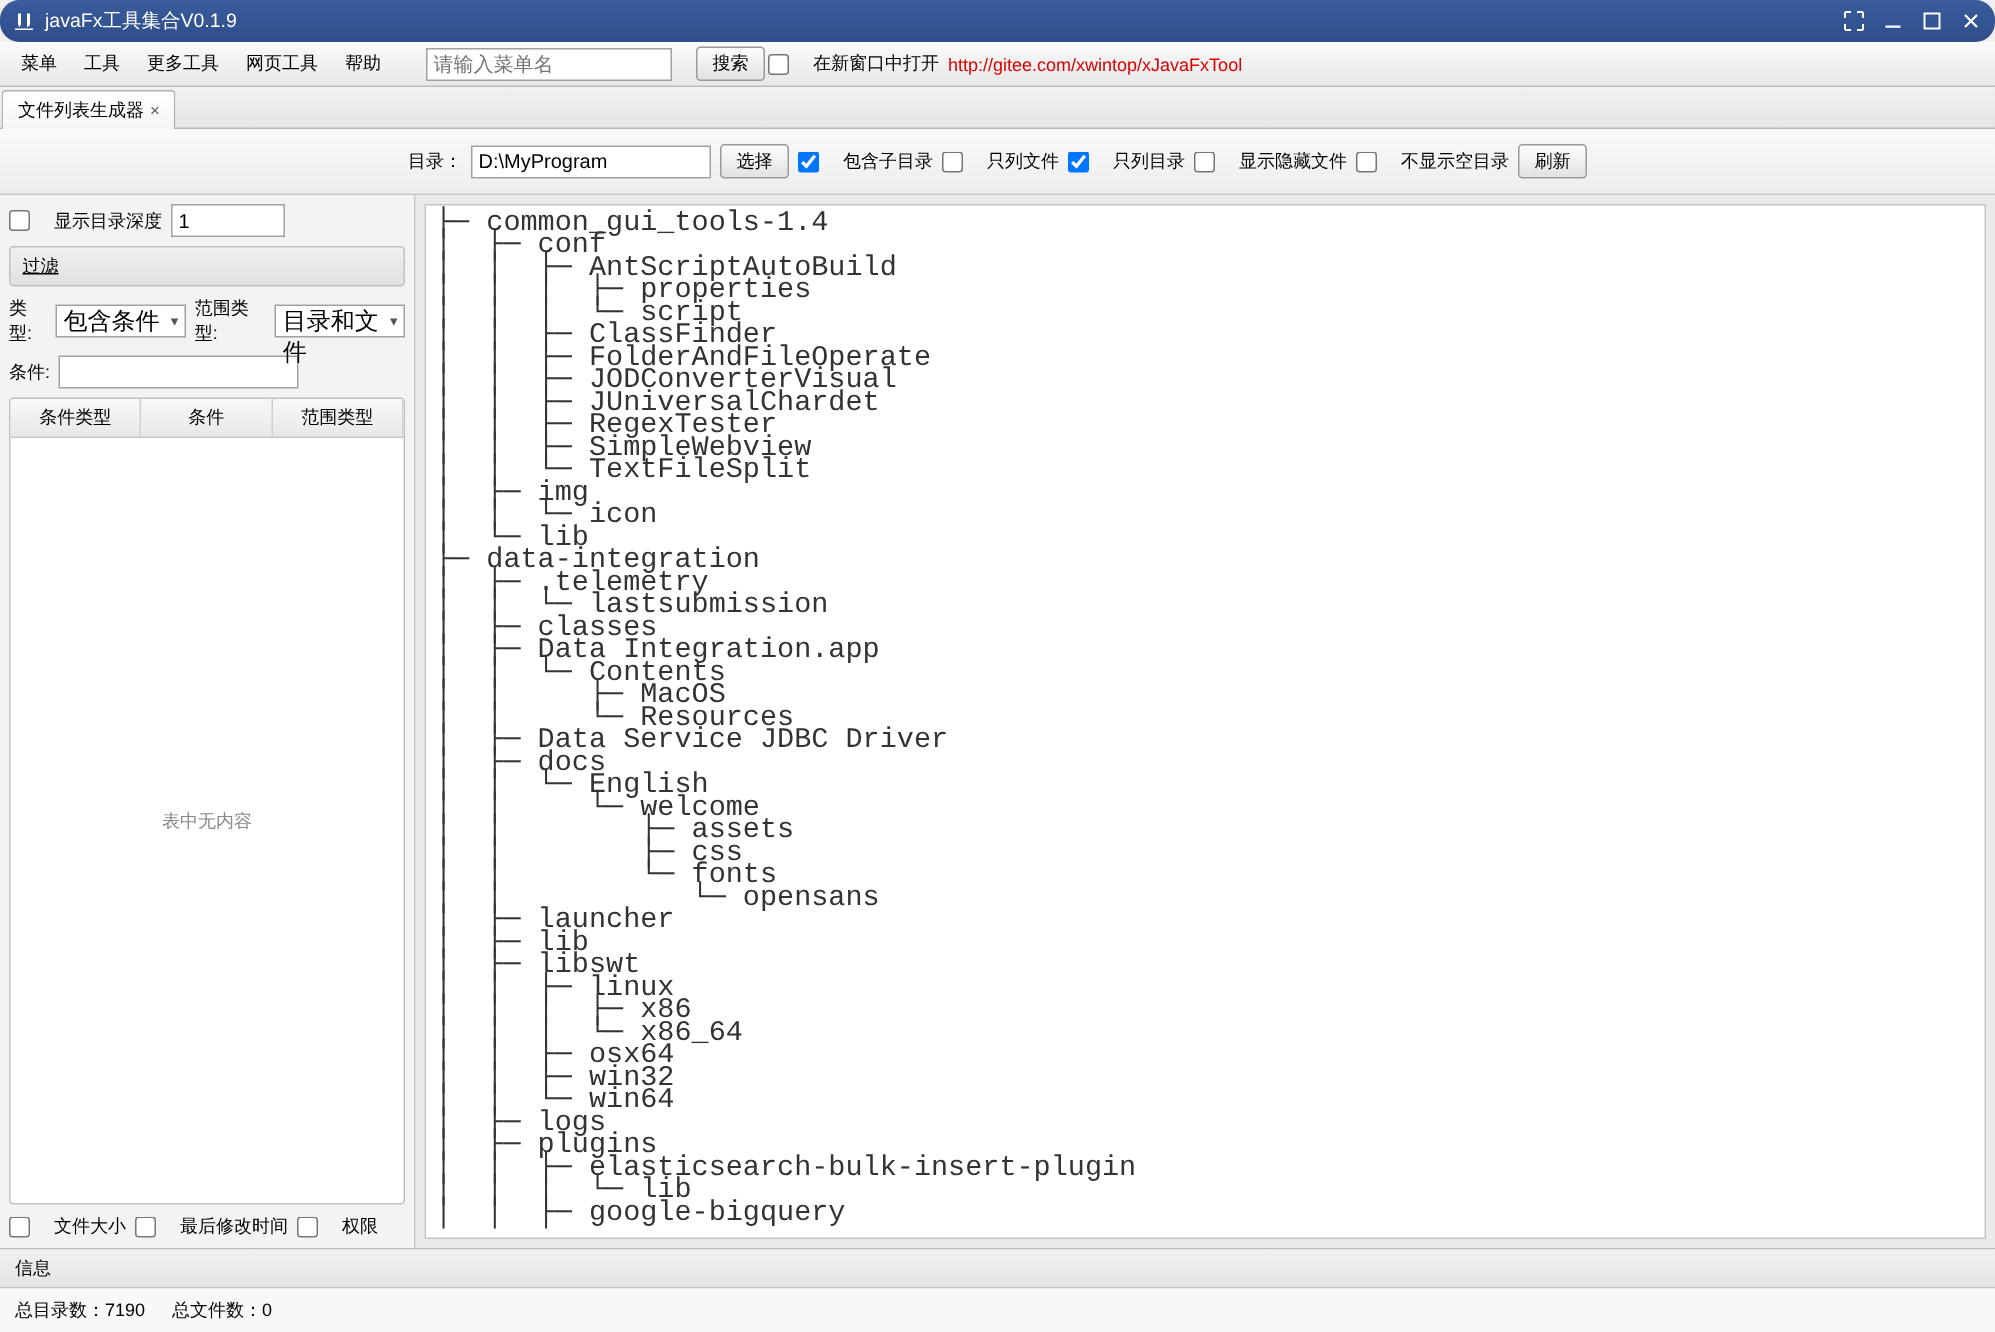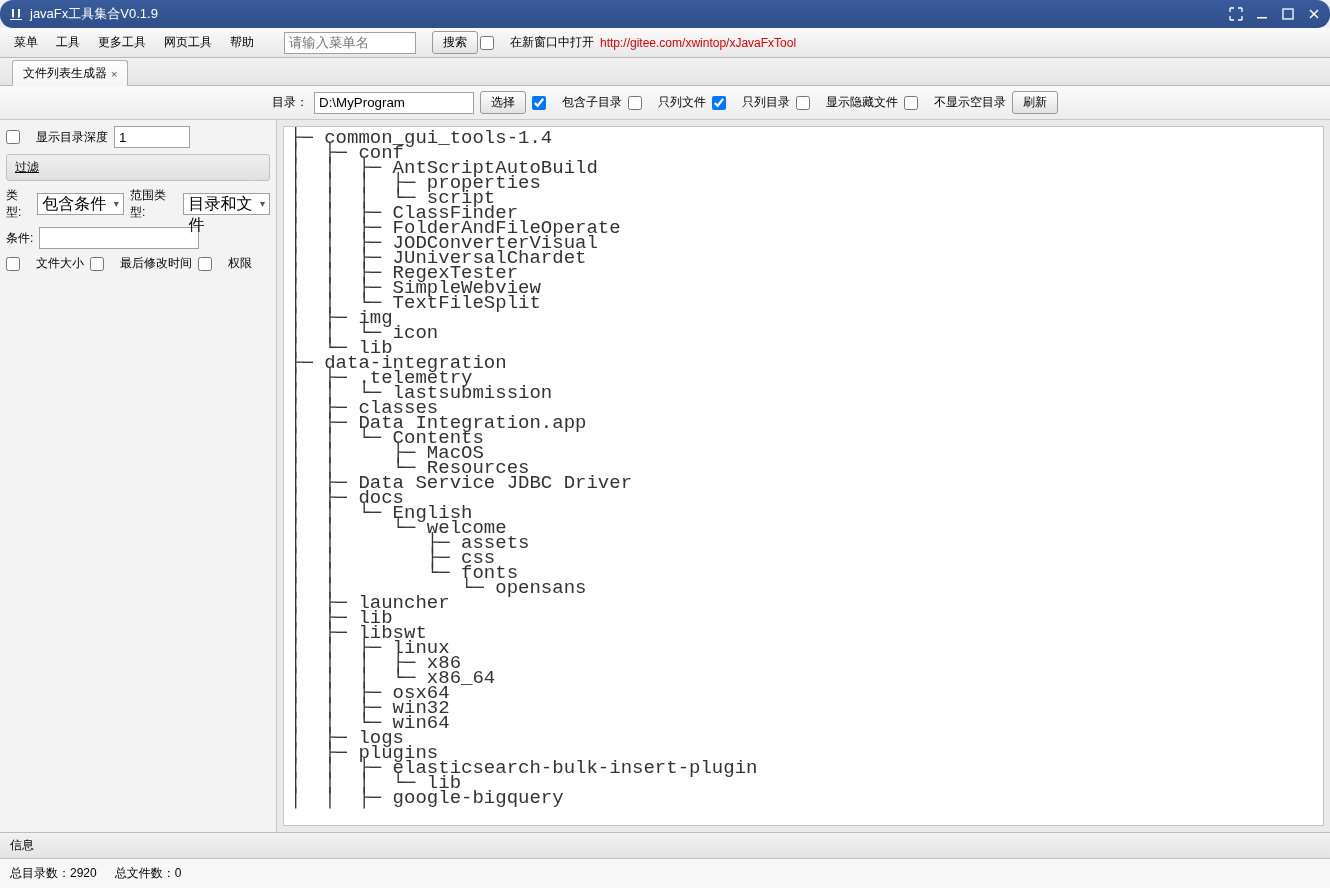--- a/index.html
+++ b/index.html
@@ -32,60 +32,60 @@
   background: linear-gradient(180deg,#fafafa,#e8e8e8);
   border-bottom:1px solid #bababa;
   height:30px;
   display:flex;
   align-items:center;
   gap:2px;
   padding:0 6px;
 }
 .menu-item { padding:4px 8px; cursor:pointer; }
 .search-input {
-  width:132px; height:22px; border:1px solid #a0a0a0; padding:0 4px; background:#fff;
+  width:164px; height:22px; border:1px solid #a0a0a0; padding:0 4px; background:#fff;
 }
 .btn {
   background:linear-gradient(180deg,#fdfdfd,#e2e2e2);
   border:1px solid #9a9a9a;
   border-radius:3px;
   padding:2px 10px;
   cursor:pointer;
   font-size:12px;
 }
 .chk { display:flex; align-items:center; gap:16px; }
 .chk input { width:14px; height:14px; }
 .link { color:#d00; text-decoration:none; margin-left:4px; }
 .tab-strip {
   background: linear-gradient(180deg,#f1f1f1,#e5e5e5);
   border-bottom:1px solid #b8b8b8;
   height:28px;
   display:flex;
   align-items:flex-end;
-  padding:0 12px;
+  padding:0 1px;
 }
 .tab {
   background:linear-gradient(180deg,#fff,#f5f5f5);
   border:1px solid #b0b0b0;
   border-bottom:none;
   padding:4px 10px;
   border-radius:3px 3px 0 0;
   font-size:12px;
   cursor:pointer;
   position:relative;
   top:1px;
   display:flex;
   align-items:center;
   gap:4px;
 }
 .tab .close { cursor:pointer; font-size:11px; color:#555; }
 .toolbar-row {
   background: linear-gradient(180deg,#fafafa,#ededed);
   border-bottom:1px solid #c8c8c8;
-  height:34px;
+  height:44px;
   display:flex;
   align-items:center;
   gap:6px;
   padding:0 10px;
   justify-content:center;
 }
 .dir-input {
   width:160px; height:22px; border:1px solid #a0a0a0; padding:0 4px; background:#fff;
 }
 .main-area {
@@ -269,20 +269,28 @@
     <div class="panel-title">过滤</div>
     <div class="row">
       <span>类型:</span>
       <div class="select" style="width:92px;"><span>包含条件</span></div>
       <span>范围类型:</span>
       <div class="select" style="width:92px;"><span>目录和文件</span></div>
     </div>
     <div class="row">
       <span>条件:</span>
       <input class="text-input" style="width: 160px;">
+    </div>
+    <div class="table">
+      <div class="thead">
+        <div>条件类型</div>
+        <div>条件</div>
+        <div>范围类型</div>
+      </div>
+      <div class="tbody">表中无内容</div>
     </div>
     <div class="row">
       <label class="chk">
           <input type="checkbox" style="">
           <span>文件大小</span>
         </label>
       <label class="chk">
           <input type="checkbox" style="">
           <span>最后修改时间</span>
         </label>
@@ -336,16 +344,16 @@
 │  ├─ logs
 │  ├─ plugins
 │  │  ├─ elasticsearch-bulk-insert-plugin
 │  │  │  └─ lib
 │  │  ├─ google-bigquery</div>
 </div>
 
 <div class="info-section">
   <div class="info-header">信息</div>
   <div class="info-body">
-    <span><span>总目录数：</span><span>2920</span></span>
+    <span><span>总目录数：</span><span>7190</span></span>
     <span><span>总文件数：</span><span>0</span></span>
   </div>
 </div>
 
 </body></html>

